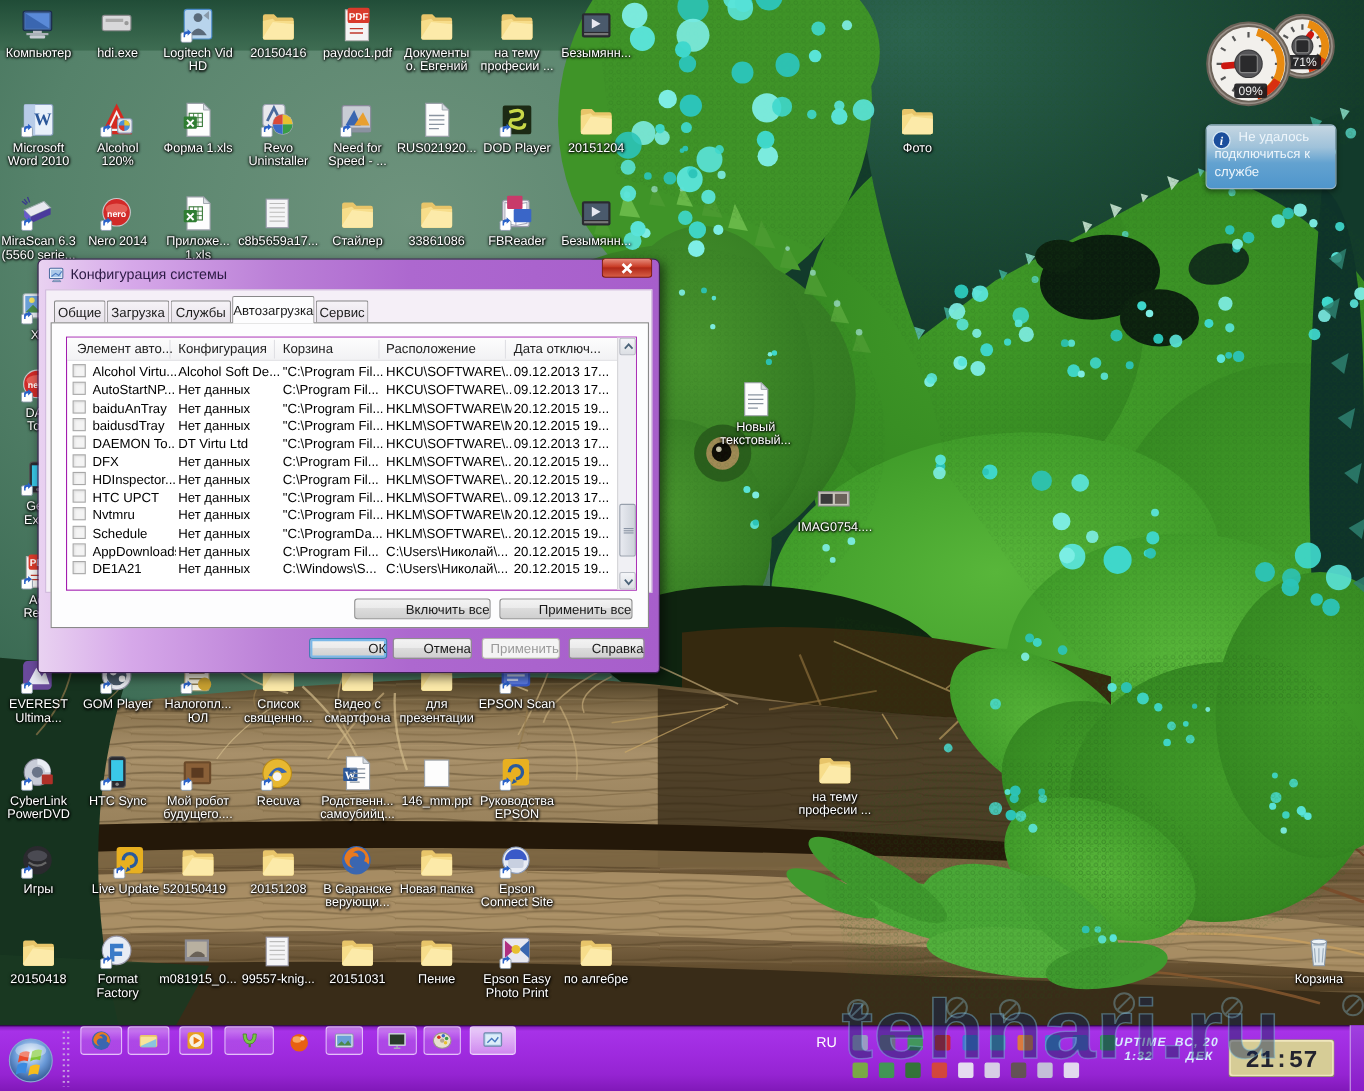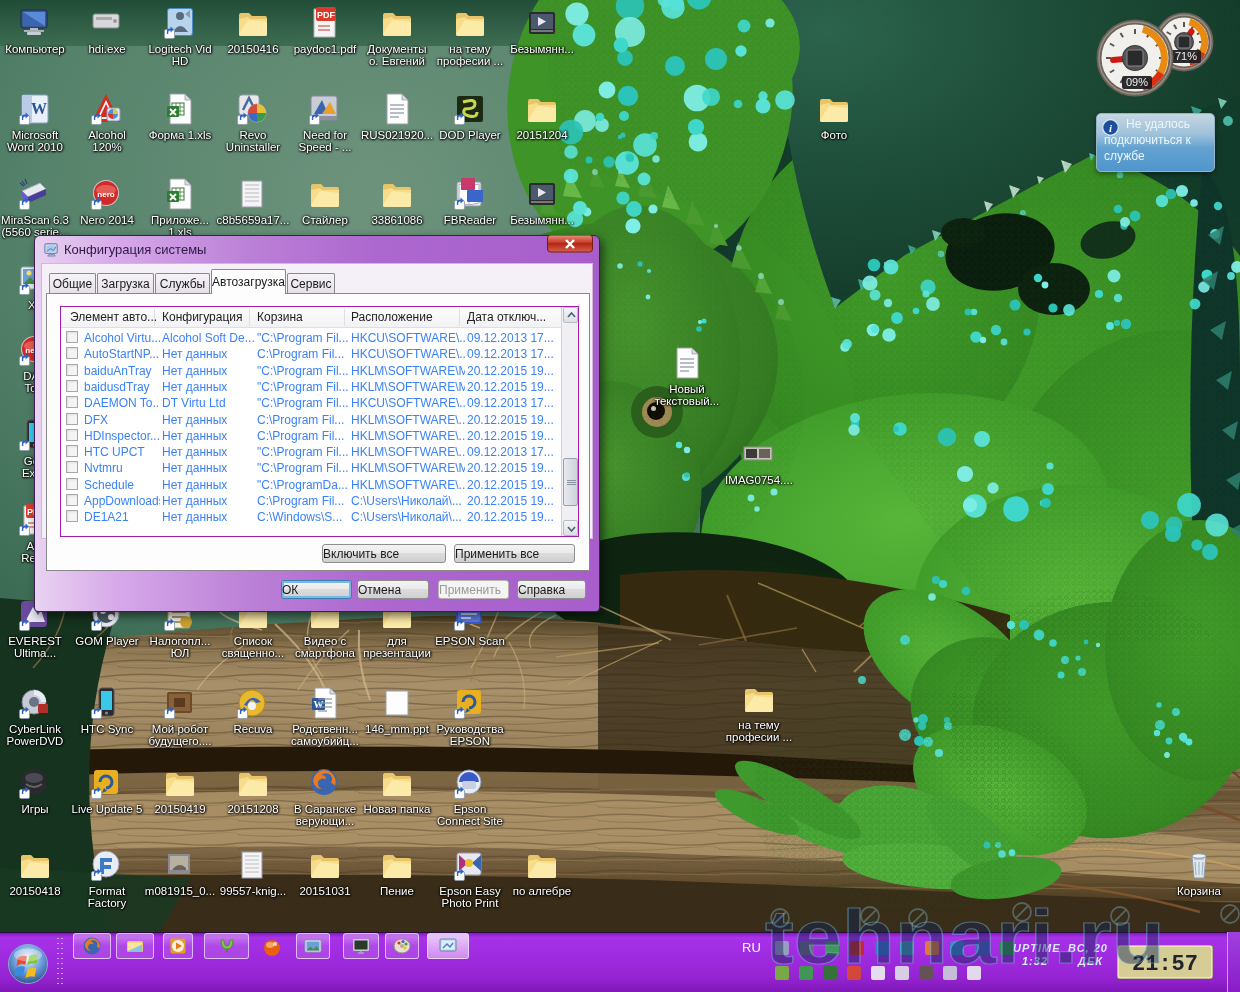--- a/index.html
+++ b/index.html
@@ -22,31 +22,31 @@
 .tab.t1{left:55px;width:57px}
 .tab.t2{left:113px;width:55px}
 .tab.t4{left:245px;width:48px}
 .tab.t3.act{left:169px;width:75px;top:5px;height:25px;line-height:25px;background:#fdfdfe;z-index:3;font-size:12px}
 #tabpage{position:absolute;left:4px;top:29px;width:544px;height:278px;background:#fdfdfe;border:1px solid #898989}
 #lview{position:absolute;left:13px;top:12px;width:519px;height:231px;background:#fff;border:1px solid #a21caf}
 #lhead{position:absolute;left:0;top:0;width:100%;height:21px;background:linear-gradient(180deg,#fdfdfd,#f2f2f4);border-bottom:1px solid #dfdfe3;font-size:12px;color:#222}
 #lhead span{position:absolute;top:3px}
 .h1{left:9px}.h2{left:101px}.h3{left:196px}.h4{left:290px}.h5{left:406px}
 #lhead::before{content:"";position:absolute;left:93px;top:2px;width:1px;height:17px;background:#e0e0e4;box-shadow:95px 0 #e0e0e4,190px 0 #e0e0e4,305px 0 #e0e0e4}
-#lbody{position:absolute;left:0;top:23px;width:501px;height:206px;font-size:12px;color:#3b82f6}
+#lbody{position:absolute;left:0;top:23px;width:501px;height:206px;font-size:12px;color:#000000}
 .lrow{position:absolute;left:0;height:16px;width:100%}
 .lrow span{position:absolute;top:1px;white-space:nowrap}
 .cb{left:5px;top:2px;width:12px;height:12px;background:#f4f4f4;border:1px solid #a8a8a8;box-shadow:inset 1px 1px 2px #ddd}
 .c1{left:23px;max-width:76px;overflow:hidden}.c2{left:101px}.c3{left:196px}.c4{left:290px;max-width:114px;overflow:hidden}.c5{left:406px}
 #vscroll{position:absolute;right:0;top:0;width:17px;height:229px;background:#f0f0f4;border-left:1px solid #d4d4d8}
 .sbtn{position:absolute;left:1px;width:15px;height:16px;background:linear-gradient(180deg,#f4f5f8,#dcdfe4);border:1px solid #b8bcc4;border-radius:2px}
 .sbtn.up{top:0}.sbtn.dn{bottom:0}
 .sthumb{position:absolute;left:1px;top:151px;width:15px;height:48px;background:linear-gradient(90deg,#e8eaf0,#cdd2da);border:1px solid #98a0ac;border-radius:2px}
 .sthumb span{position:absolute;left:3px;top:21px;width:9px;height:1px;background:#8a94a4;box-shadow:0 2px #8a94a4,0 4px #8a94a4}
-.pbtn{position:absolute;height:19px;font-size:12px;color:#1a1a1a;text-align:left;line-height:18px;
+.pbtn{position:absolute;height:19px;font-size:12px;color:#1a1a1a;text-align:right;line-height:18px;
  background:linear-gradient(180deg,#f3f3f3,#ebebeb 45%,#dddddd 46%,#cfcfcf);border:1px solid #8e8e8e;border-radius:3px}
 .pbtn.okbtn{box-shadow:0 0 0 2px #7ab8e8 inset;border-color:#3c7fb1}
 .pbtn.dis{color:#9a9a9a;border-color:#b5b2ad;background:#f4f4f4}
 
 #gadget{z-index:3}
 #notif{position:absolute;left:1096px;top:113px;width:119px;height:59px;z-index:3;border-radius:5px;
  background:linear-gradient(180deg,#c5d6e2,#9fc2da 35%,#63a2d0 60%,#4f96cc);border:1px solid #98b4c8;box-shadow:0 2px 5px rgba(0,0,0,0.4)}
 #notiftext{position:absolute;left:7px;top:2px;font-size:12px;line-height:16px;color:#edf5fb;text-indent:22px}
 #notiftext br + *{text-indent:0}
 
@@ -897,21 +897,21 @@
     <div class="dicon" style="left:-3px;top:766px;width:76px">
       <svg width="34" height="34" viewBox="0 0 34 34">
         <circle cx="16" cy="16" r="13" fill="#2a2a2e"></circle>
         <ellipse cx="16" cy="12" rx="9" ry="5" fill="#4a4a52"></ellipse>
         <path d="M8,18 q8,6 16,0" stroke="#666" stroke-width="2" fill="none"></path>
         <rect x="1.5" y="23.5" width="10" height="9" rx="1.5" fill="#fff" stroke="#8a98a8" stroke-width="0.8"></rect>
         <path d="M4,31 v-3.5 q0,-2.5 4,-2.5 l0,-2 3.5,3.2 -3.5,3.2 0,-2 q-2.5,0 -2.5,1.6 l0,2 Z" fill="#2a62c8" transform="translate(0.2,-0.6) scale(0.92)"></path>
       </svg>
       <div class="dlab">Игры</div>
     </div>
-    <div class="dicon" style="left:69px;top:766px;width:76px">
+    <div class="dicon" style="left:81px;top:766px;width:76px">
       <svg width="34" height="34" viewBox="0 0 34 34">
         <rect x="4" y="4" width="24" height="24" rx="3" fill="#e8b020"></rect>
         <path d="M10,16 a6,6 0 1 1 6,6" stroke="#2a5a9c" stroke-width="3" fill="none"></path>
         <path d="M14,22 l3,3 l-5,2 Z" fill="#2a5a9c"></path>
         <rect x="1.5" y="23.5" width="10" height="9" rx="1.5" fill="#fff" stroke="#8a98a8" stroke-width="0.8"></rect>
         <path d="M4,31 v-3.5 q0,-2.5 4,-2.5 l0,-2 3.5,3.2 -3.5,3.2 0,-2 q-2.5,0 -2.5,1.6 l0,2 Z" fill="#2a62c8" transform="translate(0.2,-0.6) scale(0.92)"></path>
       </svg>
       <div class="dlab">Live Update 5</div>
     </div>
     <div class="dicon" style="left:142px;top:766px;width:76px">

